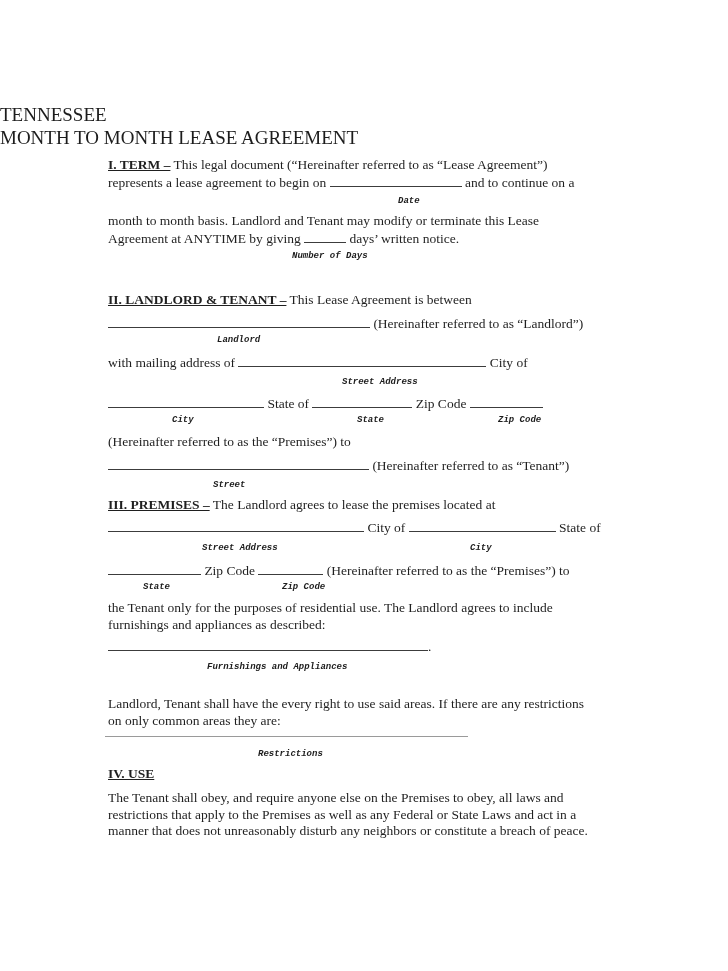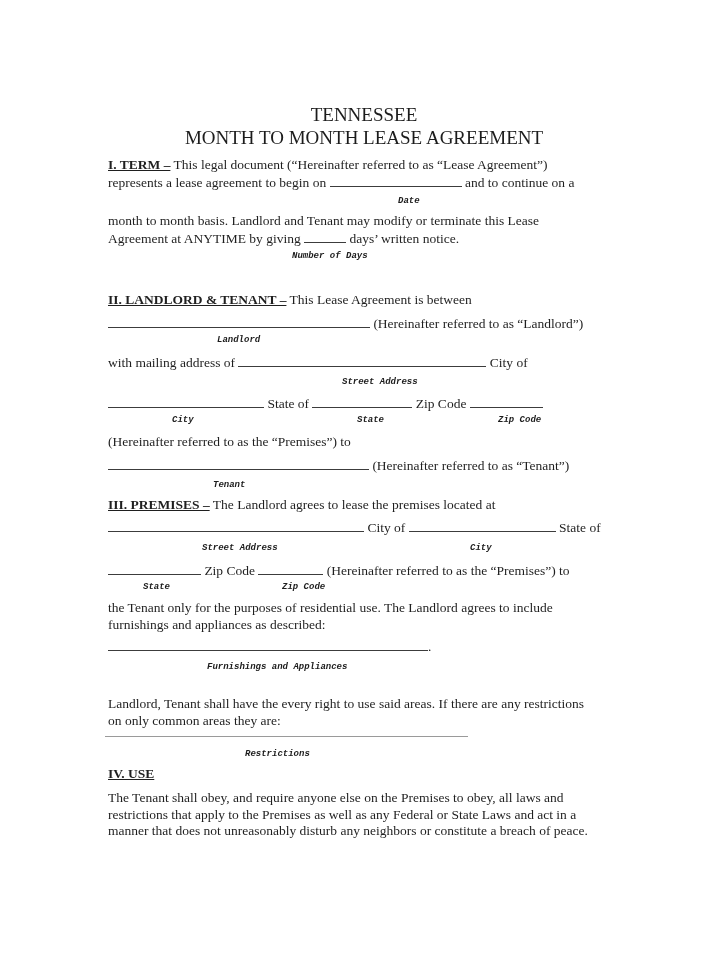--- a/index.html
+++ b/index.html
@@ -2,21 +2,21 @@
 <html><head>
 <meta charset="utf-8">
 <style>
   html,body { margin:0; padding:0; background:#ffffff; }
   .page {
     position:relative; width:728px; height:971px; background:#ffffff;
     overflow:hidden; font-family:"Liberation Serif","DejaVu Serif",serif;
     font-size:13.5px; color:#1f1f1f;
   }
   .title {
-    position:absolute; left:0; width:728px; text-align:center;
+    position:absolute; left:0; width:728px; text-align:left;
     font-size:19px; line-height:22px; color:#1c1c1c;
   }
   .ln { position:absolute; left:108px; white-space:nowrap; line-height:17px; }
   .b  { font-weight:bold;text-decoration:underline; }
   .blank {
     display:inline-block; height:13px; vertical-align:baseline;
     border-bottom:1px solid #3c3c3c;
   }
   .lbl {
     position:absolute; white-space:nowrap;
@@ -58,21 +58,21 @@
   <div class="ln" style="top:394px"><span class="blank" style="width:156px"></span><span> State of </span><span class="blank" style="width:100px"></span><span> Zip Code </span><span class="blank" style="width:73px"></span></div>
 
   <div class="lbl" style="left:172px; top:415px">City</div>
   <div class="lbl" style="left:357px; top:415px">State</div>
   <div class="lbl" style="left:498px; top:415px">Zip Code</div>
 
   <div class="ln" style="top:433px">(Hereinafter referred to as the “Premises”) to</div>
 
   <div class="ln" style="top:456px"><span class="blank" style="width:261px"></span><span> (Hereinafter referred to as “Tenant”)</span></div>
 
-  <div class="lbl" style="left:213px; top:480px">Tenant</div>
+  <div class="lbl" style="left:213px; top:480px">Street</div>
 
   <div class="ln" style="top:496px"><span class="b">III. PREMISES –</span><span> The Landlord agrees to lease the premises located at</span></div>
 
   <div class="ln" style="top:518px"><span class="blank" style="width:256px"></span><span> City of </span><span class="blank" style="width:147px"></span><span> State of</span></div>
 
   <div class="lbl" style="left:202px; top:543px">Street Address</div>
   <div class="lbl" style="left:470px; top:543px">City</div>
 
   <div class="ln" style="top:561px"><span class="blank" style="width:93px"></span><span> Zip Code </span><span class="blank" style="width:65px"></span><span> (Hereinafter referred to as the “Premises”) to</span></div>
 
@@ -83,21 +83,21 @@
   <div class="ln" style="top:599px">the Tenant only for the purposes of residential use. The Landlord agrees to include</div>
 
   <div class="ln" style="top:637px"><span class="blank" style="width:320px"></span><span>.</span></div>
 
   <div class="lbl" style="left:207px; top:662px">Furnishings and Appliances</div>
 
   <div class="ln" style="top:695px">Landlord, Tenant shall have the every right to use said areas. If there are any restrictions</div>
   <div class="ln" style="top:712px">on only common areas they are:</div>
 
   <div class="rule" style="top:736px"></div>
-  <div class="lbl" style="left:245px; top:749px">Restrictions</div>
+  <div class="lbl" style="left:258px; top:749px">Restrictions</div>
 
   <div class="ln b" style="top:765px">IV. USE</div>
 
   <div class="ln" style="top:789px">The Tenant shall obey, and require anyone else on the Premises to obey, all laws and</div>
   <div class="ln" style="top:806px">restrictions that apply to the Premises as well as any Federal or State Laws and act in a</div>
   <div class="ln" style="top:822px">manner that does not unreasonably disturb any neighbors or constitute a breach of peace.</div>
 
 </div>
 
 </body></html>

